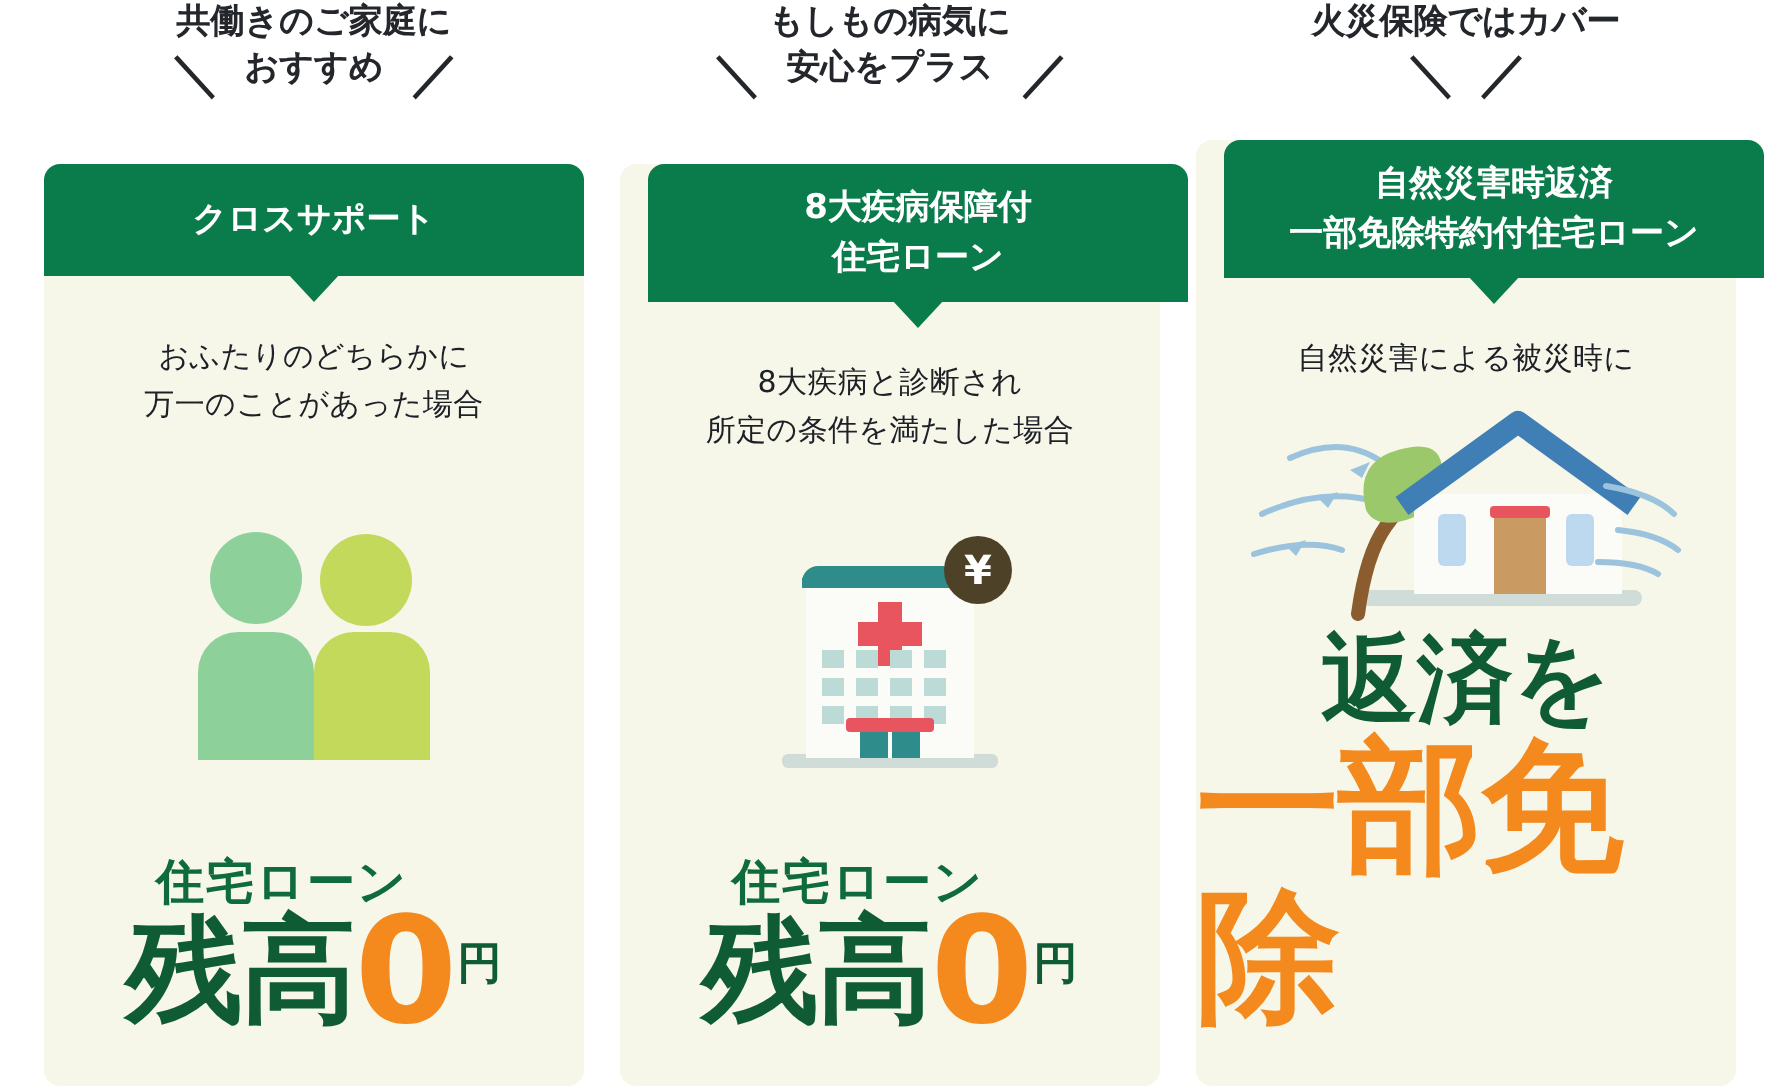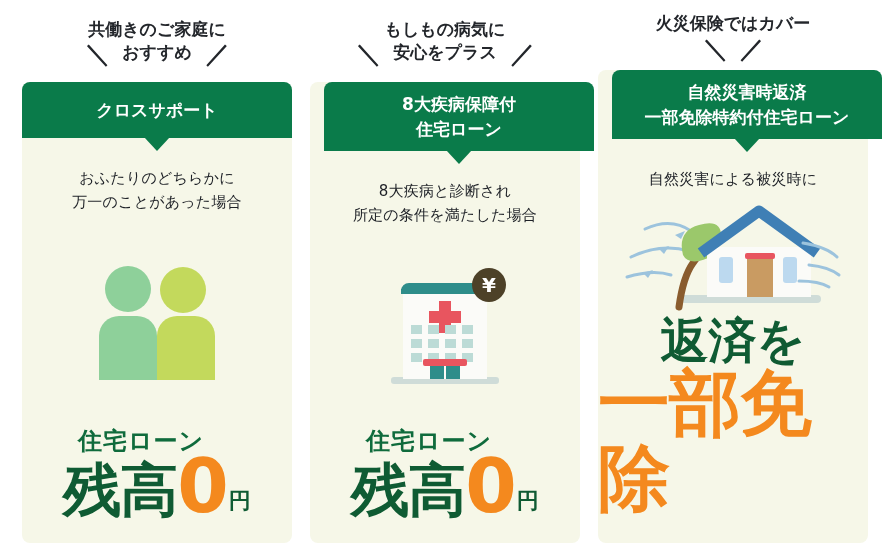--- a/index.html
+++ b/index.html
@@ -24,21 +24,20 @@
     flex-direction:column;
     position:relative;
   }
 
   
   .catch{
     height:82px;
     display:flex;
     flex-direction:column;
     align-items:center;
-    justify-content:center;
     color:#23262b;
     font-weight:bold;
     font-size:17px;
     line-height:1.35;
     position:relative;
   }
   .catch .l1{display:block;}
   .catch .l2row{
     display:flex;align-items:center;justify-content:center;
     gap:14px;width:100%;
@@ -126,21 +125,21 @@
     color:#0f6b3c;
     font-weight:bold;
     font-size:24px;
     line-height:1;
     letter-spacing:1px;
     margin-bottom:2px;
     transform:translateX(-16px);
   }
   .big-row{
     display:flex;
-    align-items:flex-end;
+    align-items:center;
     justify-content:center;
     line-height:.92;
   }
   .big-green{
     color:#0f5b33;
     font-weight:bold;
     font-size:58px;
     letter-spacing:-1px;
   }
   .big-orange{

